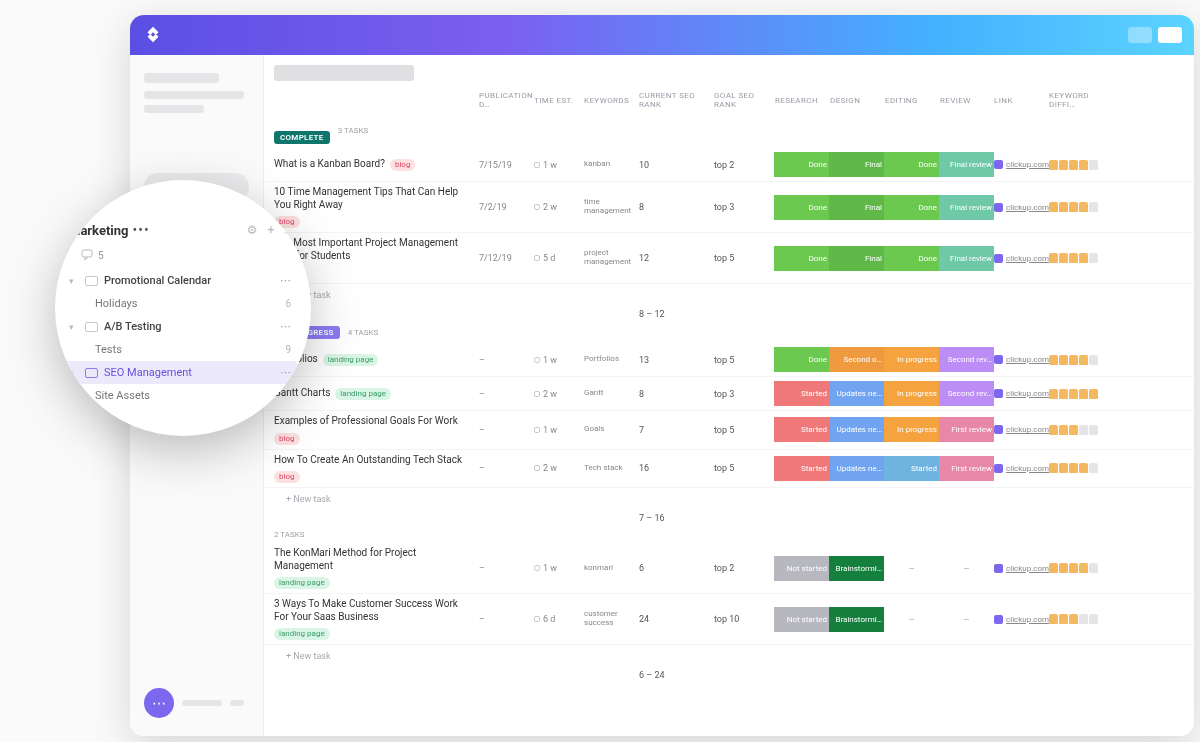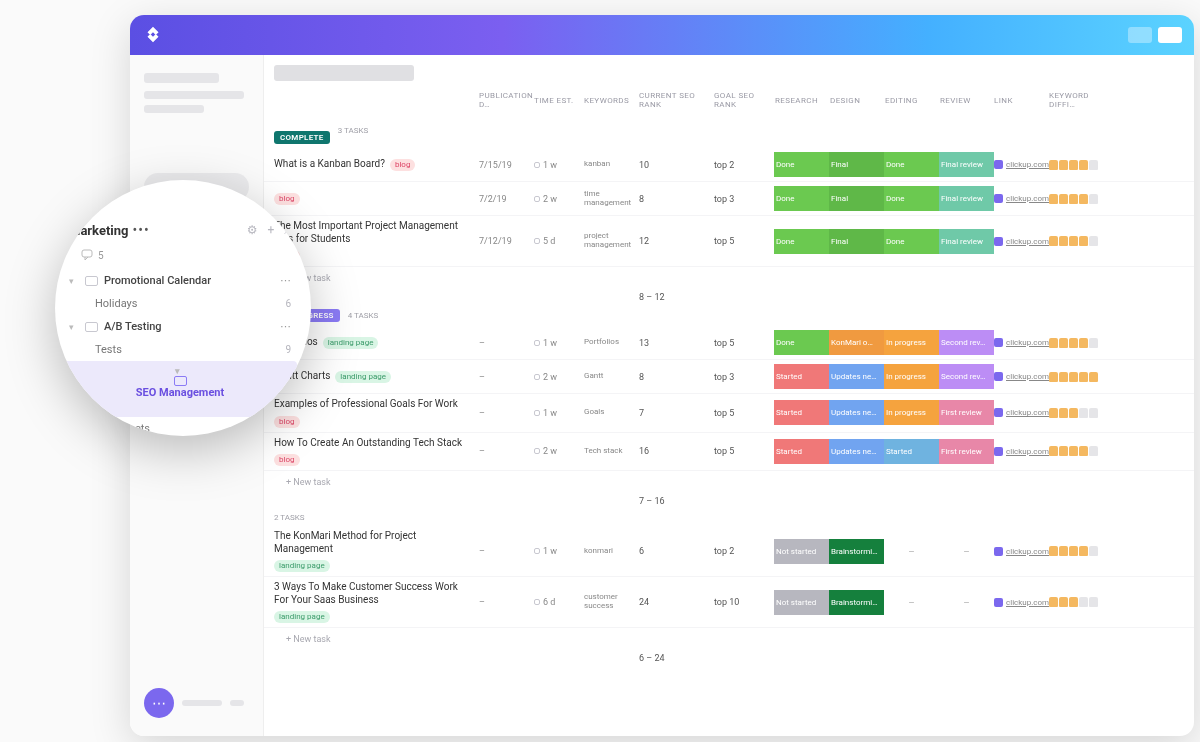--- a/index.html
+++ b/index.html
@@ -42,21 +42,21 @@
   .name-cell .title{color:#333;}
   .tag{font-size:8px;padding:1px 5px;border-radius:8px;white-space:nowrap;}
   .tag-blog{background:#fde0e0;color:#d46;}
   .tag-landing{background:#d9f5e5;color:#3b9b6a;}
   .pubcell{flex:0 0 55px;color:#888;font-size:9px;}
   .timecell{flex:0 0 50px;color:#888;font-size:9px;display:flex;align-items:center;gap:3px;}
   .timedot{width:6px;height:6px;border:1px solid #c8c8d0;border-radius:2px;}
   .kwcell{flex:0 0 55px;color:#888;font-size:8px;line-height:1.1;}
   .curcell{flex:0 0 75px;color:#555;font-size:9px;}
   .goalcell{flex:0 0 60px;color:#555;font-size:9px;}
-  .statcell{flex:0 0 55px;text-align:left;color:#fff;font-size:8px;padding:8px 2px;white-space:nowrap;overflow:hidden;text-overflow:ellipsis;}
+  .statcell{flex:0 0 55px;text-align:right;color:#fff;font-size:8px;padding:8px 2px;white-space:nowrap;overflow:hidden;text-overflow:ellipsis;}
   .s-done{background:#6bc950;}
   .s-final{background:#5fb848;}
   .s-finalrev{background:#6fc9a8;}
   .s-started{background:#f07878;}
   .s-working{background:#f09a40;}
   .s-inprog{background:#f5a33e;}
   .s-second{background:#bc8df5;}
   .s-updates{background:#71a4f0;}
   .s-startedblue{background:#6fb3e0;}
   .s-firstrev{background:#e887a8;}
@@ -75,21 +75,21 @@
   
   .magnify{position:absolute;left:55px;top:180px;width:256px;height:256px;background:#fff;border-radius:50%;box-shadow:0 15px 50px rgba(0,0,0,.25);overflow:hidden;display:flex;flex-direction:column;padding:42px 14px 18px 8px;z-index:50;}
   .mag-head{display:flex;align-items:center;padding:0 6px 8px;}
   .mag-title{font-size:13px;font-weight:700;color:#333;}
   .mag-dots{font-size:14px;color:#555;margin-left:4px;letter-spacing:1px;}
   .mag-actions{margin-left:auto;display:flex;gap:10px;color:#b8b8c0;font-size:12px;}
   .mag-comments{display:flex;align-items:center;gap:5px;padding:3px 10px 8px 18px;color:#999;font-size:10px;}
   .mag-item{display:flex;align-items:center;padding:5px 6px;font-size:11px;color:#555;border-radius:4px;}
   .mag-item.folder{font-weight:500;color:#444;}
   .mag-item.sub{padding-left:32px;color:#777;}
-  .mag-item.active{background:#ece9fb;color:#6a4fe0;font-weight:700;flex-direction:column;}
+  .mag-item.active{background:#ece9fb;color:#6a4fe0;font-weight:400;}
   .mag-item .caret{width:10px;color:#bbb;font-size:9px;}
   .mag-item .foldericon{width:13px;height:10px;border:1px solid #c8c8d0;border-radius:2px;margin:0 6px;position:relative;}
   .mag-item .foldericon.active{border-color:#8b7bf5;}
   .mag-item .count{margin-left:auto;color:#b5b5bd;font-size:10px;}
   .mag-item .dots{margin-left:auto;color:#999;}
 </style>
 </head>
 <body>
 
 <div class="window">
@@ -161,20 +161,21 @@
       <div class="diffcell">
               <div class="lock "></div>
               <div class="lock "></div>
               <div class="lock "></div>
               <div class="lock "></div>
               <div class="lock dim"></div>
             </div>
           </div>
           <div class="row">
       <div class="name-cell">
+              <span class="title">10 Time Management Tips That Can Help You Right Away</span>
               <span class="tag tag-blog">blog</span>
             </div>
       <div class="pubcell">7/2/19</div>
       <div class="timecell"><span class="timedot"></span>2 w</div>
       <div class="kwcell">time management</div>
       <div class="curcell">8</div>
       <div class="goalcell">top 3</div>
       <div class="statcell s-done">Done</div>
             <div class="statcell s-final">Final</div>
             <div class="statcell s-done">Done</div>
@@ -233,21 +234,21 @@
       <div class="name-cell">
               <span class="title">Portfolios</span>
               <span class="tag tag-landing">landing page</span>
             </div>
       <div class="pubcell">–</div>
       <div class="timecell"><span class="timedot"></span>1 w</div>
       <div class="kwcell">Portfolios</div>
       <div class="curcell">13</div>
       <div class="goalcell">top 5</div>
       <div class="statcell s-done">Done</div>
-            <div class="statcell s-working">KonMari o…</div>
+            <div class="statcell s-working">Second o…</div>
             <div class="statcell s-inprog">In progress</div>
             <div class="statcell s-second">Second rev…</div>
       <div class="linkcell">
               <span class="linkbox"></span>
               <span>clickup.com</span>
             </div>
       <div class="diffcell">
               <div class="lock "></div>
               <div class="lock "></div>
               <div class="lock "></div>

